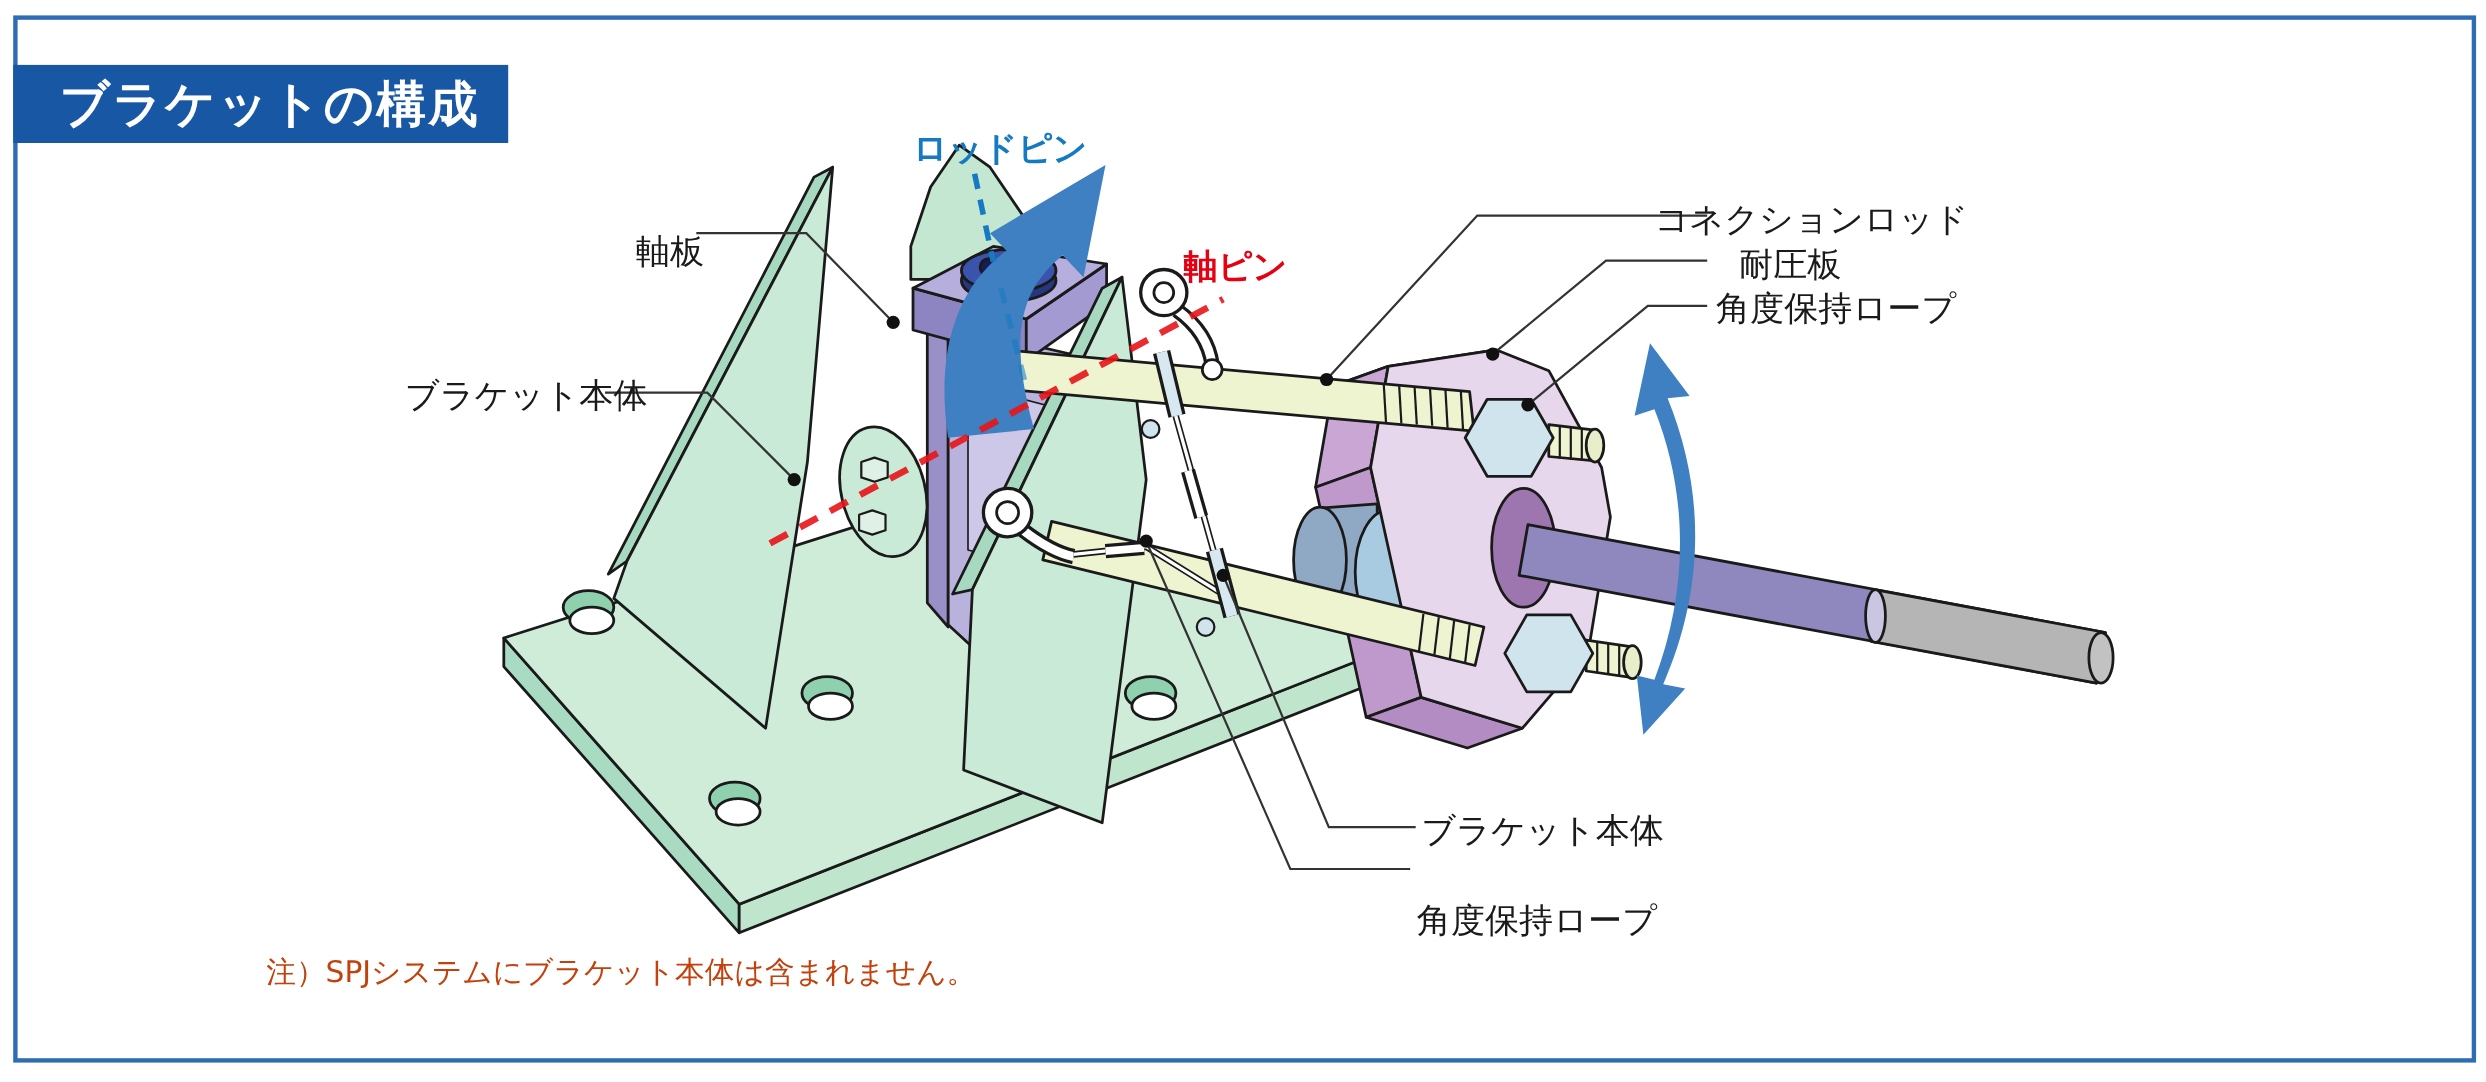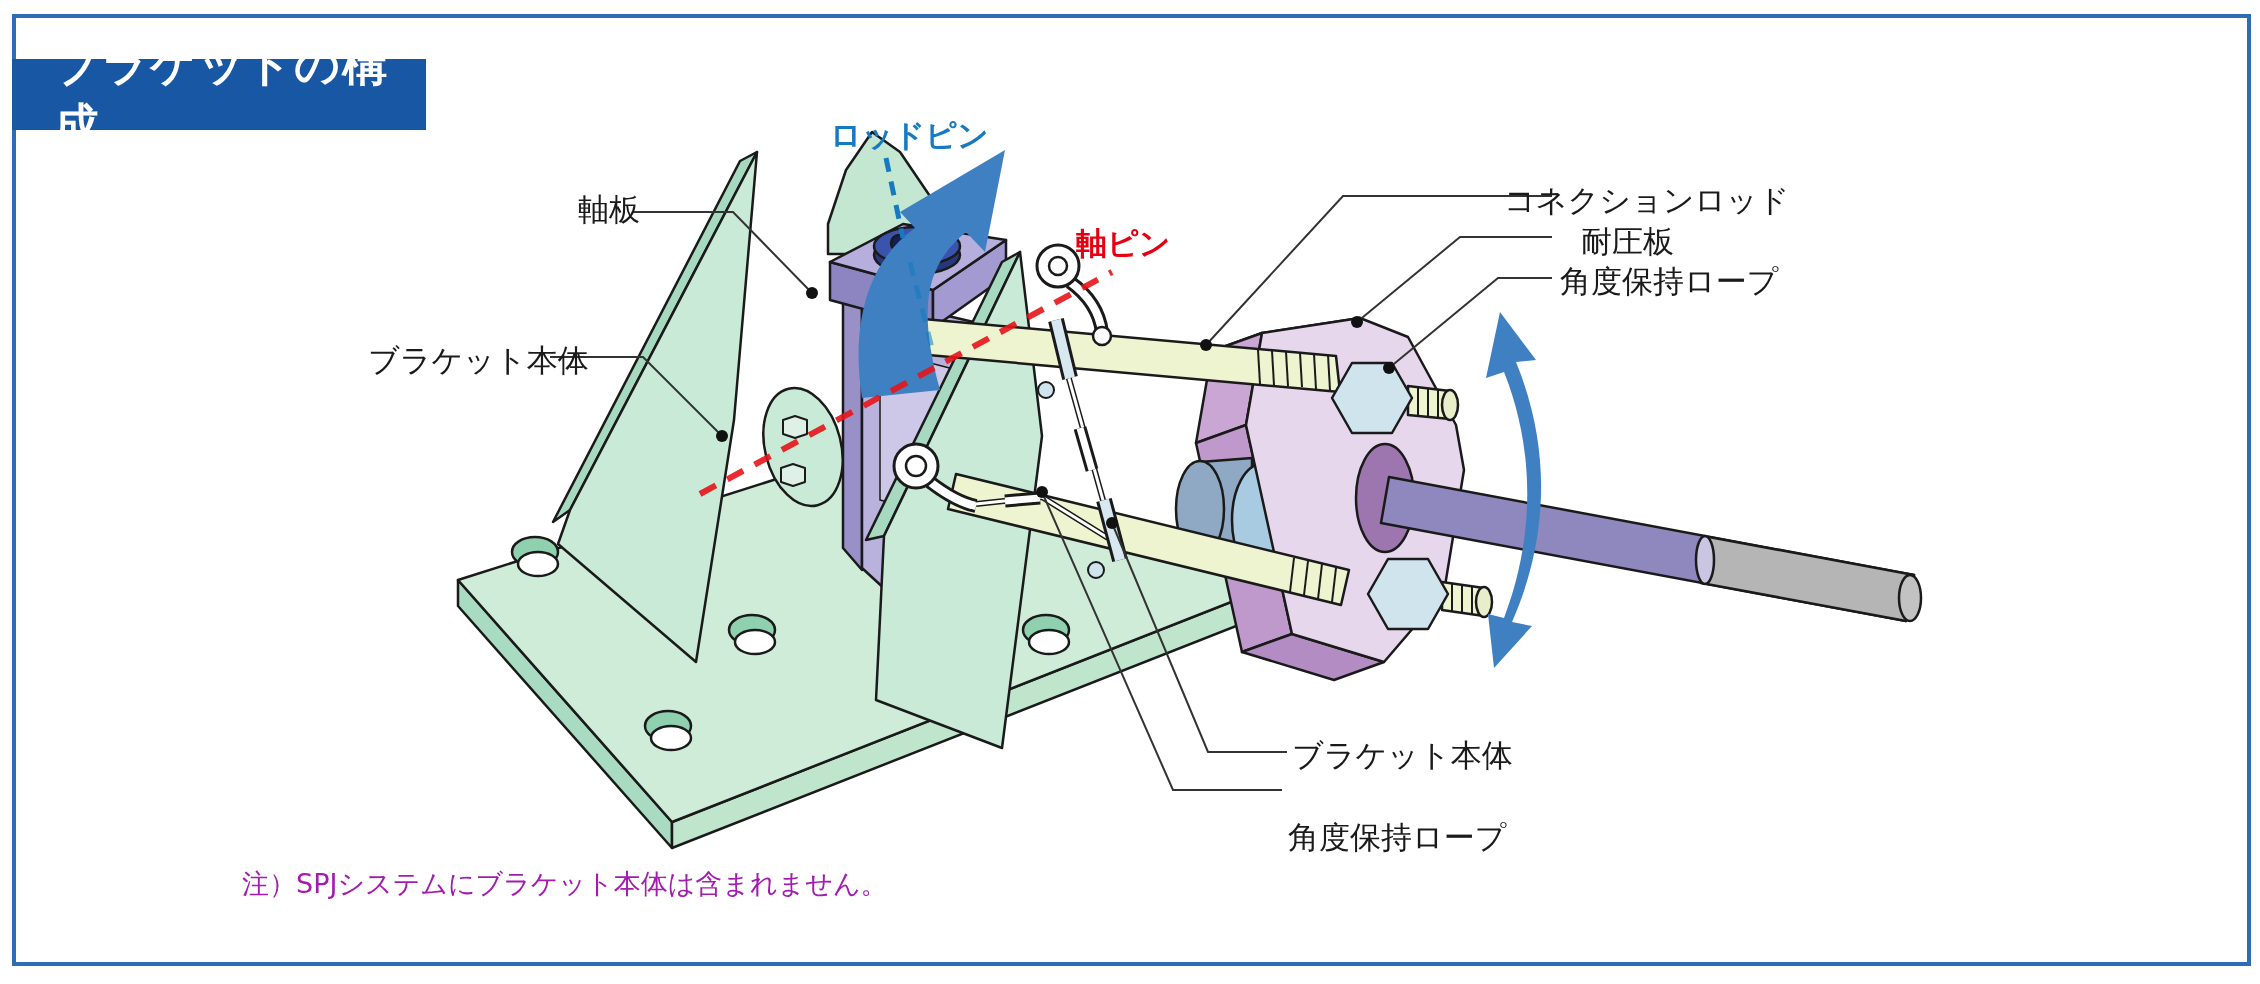--- a/index.html
+++ b/index.html
@@ -1,25 +1,25 @@
 <!DOCTYPE html>
 <html><head>
 <meta charset="utf-8">
 <style>
   html,body{margin:0;padding:0;background:#ffffff;}
   body{font-family:"DejaVu Sans","Liberation Sans",sans-serif;}
   .stage{position:relative;width:2260px;height:984px;background:#ffffff;overflow:hidden;}
   .frame{position:absolute;left:12px;top:14px;width:2239px;height:952px;border:4px solid #2e6db4;box-sizing:border-box;background:#ffffff;}
-  .titlebar{position:absolute;left:12px;top:59px;width:414px;height:71px;background:#1857a4;display:flex;align-items:center;}
+  .titlebar{position:absolute;left:12px;top:59px;width:450px;height:71px;background:#1857a4;display:flex;align-items:center;}
   .titlebar span{color:#ffffff;font-size:45px;font-weight:bold;padding-left:42px;letter-spacing:2px;}
   svg.art{position:absolute;left:0;top:0;width:2260px;height:984px;}
   .lbl{position:absolute;font-size:31px;color:#1a1a1a;white-space:nowrap;line-height:1.1;}
   .lbl.blue{color:#157ac1;font-weight:bold;}
   .lbl.red{color:#e60012;font-weight:bold;}
-  .note{position:absolute;left:242px;top:866px;font-size:27px;color:#a21caf;white-space:nowrap;}
+  .note{position:absolute;left:242px;top:866px;font-size:27px;color:#c2410c;white-space:nowrap;}
 </style>
 </head>
 <body>
 
 <div class="stage">
 
   <div class="frame"></div>
 
   <svg class="art" viewBox="0 0 2260 984">
 
@@ -200,21 +200,21 @@
       <circle cx="1112" cy="523" r="6"></circle>
       <circle cx="1042" cy="492" r="6"></circle>
     </g>
   </svg>
 
   <div class="titlebar">
     <span>ブラケットの構成</span>
   </div>
 
   <div class="lbl blue" style="left:830px;top:118px;">ロッドピン</div>
-  <div class="lbl" style="left:578px;top:192px;">軸板</div>
+  <div class="lbl" style="left:578px;top:212px;">軸板</div>
   <div class="lbl red" style="left:1055px;top:226px;padding-left:21px;">軸ピン</div>
   <div class="lbl" style="left:368px;top:343px;">ブラケット本体</div>
   <div class="lbl" style="left:1504px;top:183px;">コネクションロッド</div>
   <div class="lbl" style="left:1560px;top:224px;margin-left:21px;">耐圧板</div>
   <div class="lbl" style="left:1560px;top:264px;">角度保持ロープ</div>
   <div class="lbl" style="left:1292px;top:738px;">ブラケット本体</div>
   <div class="lbl" style="left:1288px;top:820px;">角度保持ロープ</div>
 
   <div class="note">注）SPJシステムにブラケット本体は含まれません。</div>
 

